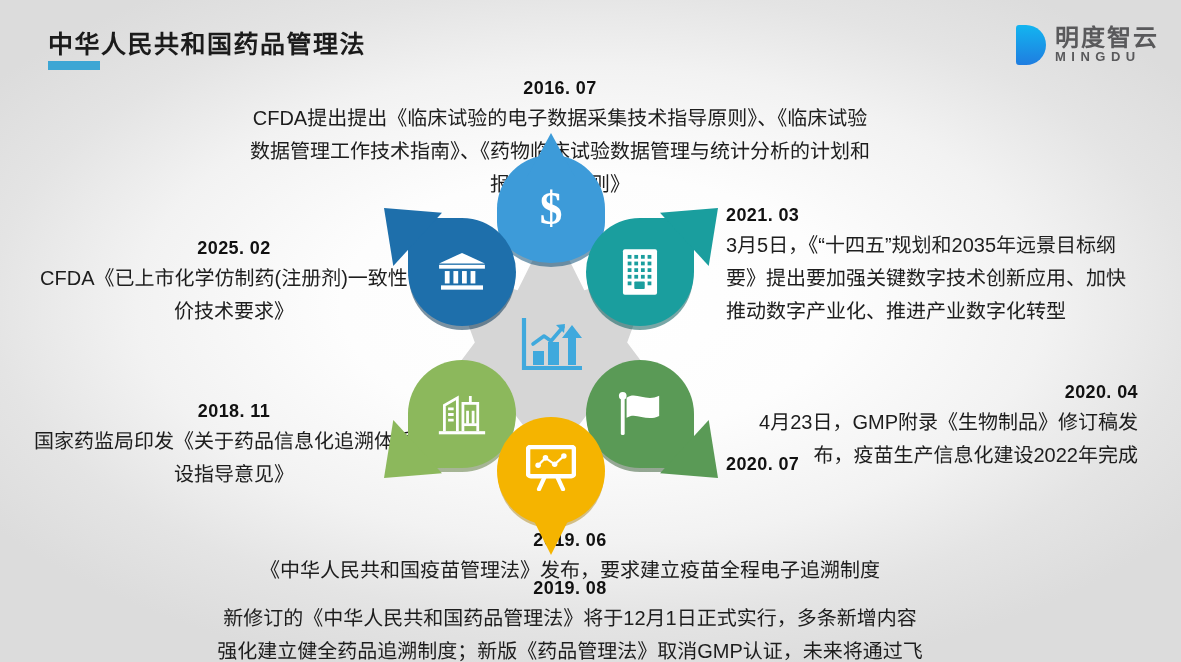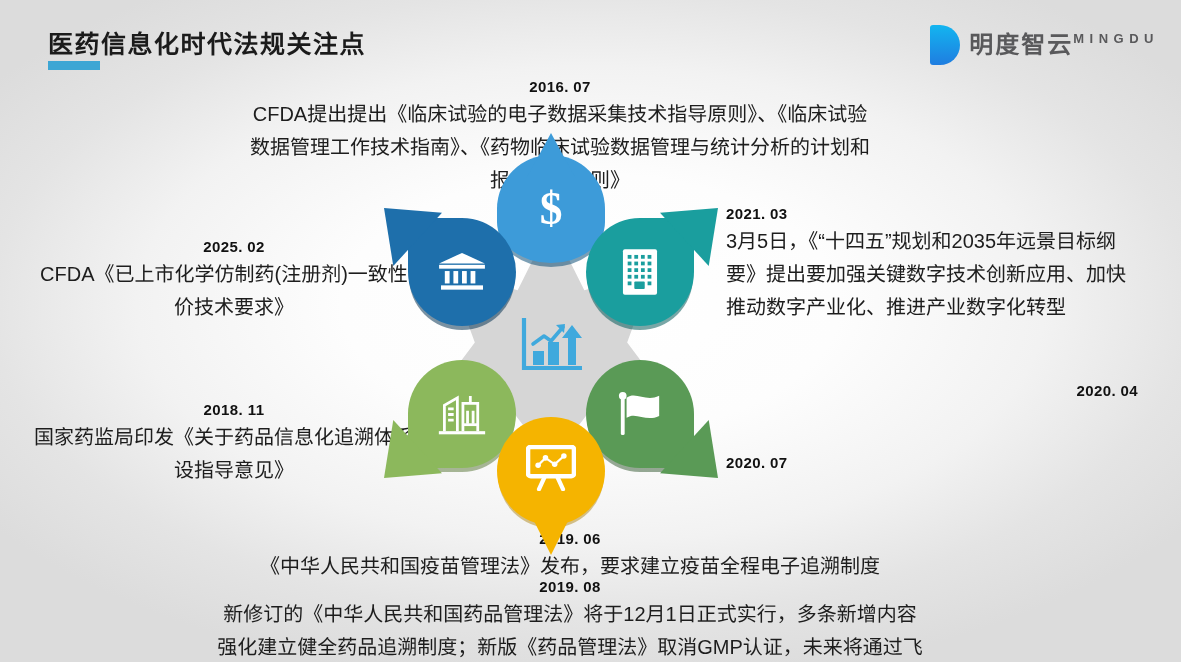--- a/index.html
+++ b/index.html
@@ -54,41 +54,42 @@
   }
   .logo-mark {
     width: 30px;
     height: 40px;
     margin-right: 9px;
     background: linear-gradient(180deg, #13b5f0 0%, #1f7de0 100%);
     border-radius: 3px 20px 20px 3px;
   }
   .logo-text {
     display: flex;
+    flex-direction: column;
     justify-content: center;
   }
   .logo-cn {
     font-size: 24px;
     font-weight: bold;
     color: #59595b;
     letter-spacing: 2px;
     line-height: 1.05;
   }
   .logo-en {
     font-size: 13px;
     font-weight: bold;
     color: #59595b;
     letter-spacing: 5.5px;
     line-height: 1.1;
   }
 
   
   .block { position: absolute; color: #1d1d1d; }
   .block .date {
-    font-size: 15px;
+    font-size: 18px;
     font-weight: bold;
     color: #111111;
     letter-spacing: 0.4px;
     margin-bottom: 3px;
   }
   .block .body {
     font-size: 20px;
     line-height: 1.65;
     color: #1d1d1d;
   }
@@ -266,21 +267,21 @@
     background: #f5b400;
     clip-path: polygon(50% 100%, 100% 0%, 0% 0%);
   }
   #petal-bottom .glyph { margin-top: -30px; }
 </style>
 </head>
 <body>
 
 <div class="slide">
 
-  <div class="slide-title">医药信息化时代法规关注点</div>
+  <div class="slide-title">中华人民共和国药品管理法</div>
   <div class="title-rule"></div>
 
   <div class="logo">
     <div class="logo-mark"></div>
     <div class="logo-text">
       <div class="logo-cn">明度智云</div>
       <div class="logo-en">MINGDU</div>
     </div>
   </div>
 
@@ -309,20 +310,21 @@
     <div class="body">新修订的《中华人民共和国药品管理法》将于12月1日正式实行，多条新增内容强化建立健全药品追溯制度；新版《药品管理法》取消GMP认证，未来将通过飞行检查</div>
   </div>
 
   <div class="block left-align" id="block-2021">
     <div class="date">2021. 03</div>
     <div class="body">3月5日，《“十四五”规划和2035年远景目标纲要》提出要加强关键数字技术创新应用、加快推动数字产业化、推进产业数字化转型</div>
   </div>
 
   <div class="block left-align" id="block-2020a">
     <div class="date">2020. 04</div>
+    <div class="body">4月23日，GMP附录《生物制品》修订稿发布，疫苗生产信息化建设2022年完成</div>
   </div>
 
   <div class="block left-align" id="block-2020b">
     <div class="date">2020. 07</div>
   </div>
 
   <div class="diagram">
 
     <div class="hub-star"></div>
 

